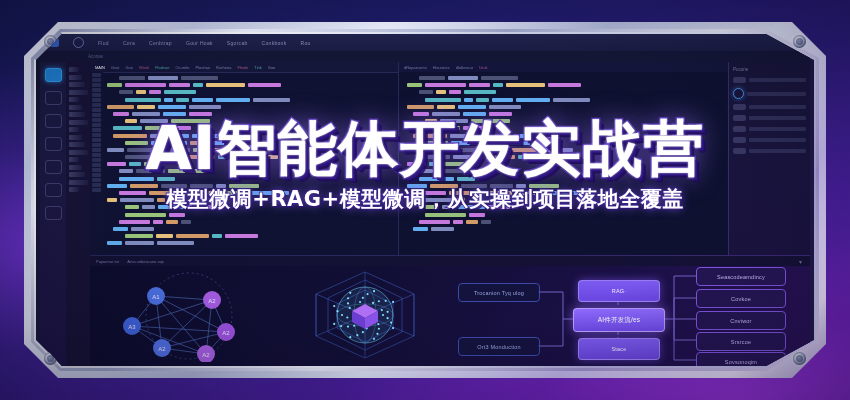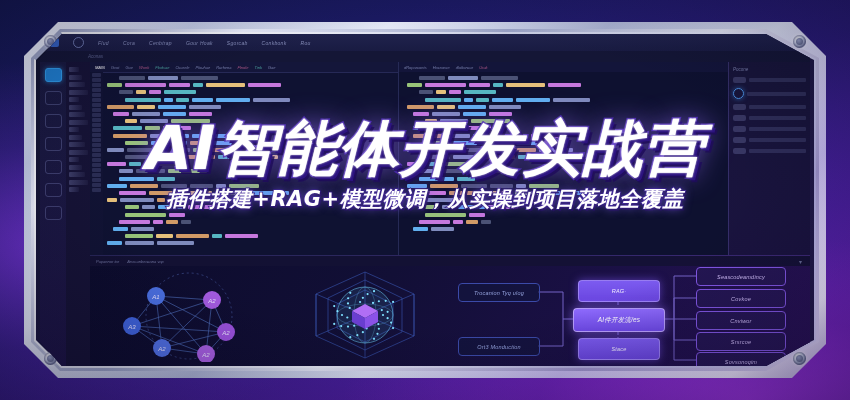--- a/index.html
+++ b/index.html
@@ -1,21 +1,21 @@
 <!DOCTYPE html>
 <html><head>
 <meta charset="utf-8">
 <style>
   html,body{margin:0;padding:0;}
   body{
     width:850px;height:400px;overflow:hidden;
     font-family:"Liberation Sans","DejaVu Sans",sans-serif;
     background:#14123a;
   }
-  .stage{position:relative;width:850px;height:400px;overflow:hidden;font-style:italic;}
+  .stage{position:relative;width:850px;height:400px;overflow:hidden;}
 
   
   .bg{position:absolute;inset:0;
     background:
       radial-gradient(ellipse 70% 60% at 88% 100%, #9b34e0 0%, rgba(120,35,190,.55) 35%, rgba(60,25,120,0) 68%),
       radial-gradient(ellipse 55% 65% at 6% 62%, #6b31c9 0%, rgba(80,40,170,.45) 40%, rgba(40,25,100,0) 72%),
       linear-gradient(160deg,#151a54 0%,#1b1a63 22%,#2a1c79 48%,#4a1f9e 72%,#7e27cf 100%);
   }
   .bg-glow{position:absolute;inset:0;
     background:radial-gradient(ellipse 50% 45% at 50% 50%, rgba(120,80,230,.18) 0%, rgba(0,0,0,0) 70%);}
@@ -749,15 +749,15 @@
         <div class="fbox ghost" style="left:246px;top:70px;width:88px;height:17px;">Srsrcoe</div>
         <div class="fbox ghost" style="left:246px;top:90px;width:88px;height:17px;">Sovsonoqim</div>
       </div>
     </div>
   </div>
 
   <div class="vig"></div>
 
   <div class="headline">
     <div class="title">AI智能体开发实战营</div>
-    <div class="subtitle">插件搭建+RAG+模型微调，从实操到项目落地全覆盖</div>
+    <div class="subtitle">模型微调+RAG+模型微调，从实操到项目落地全覆盖</div>
   </div>
 </div>
 
 </body></html>

